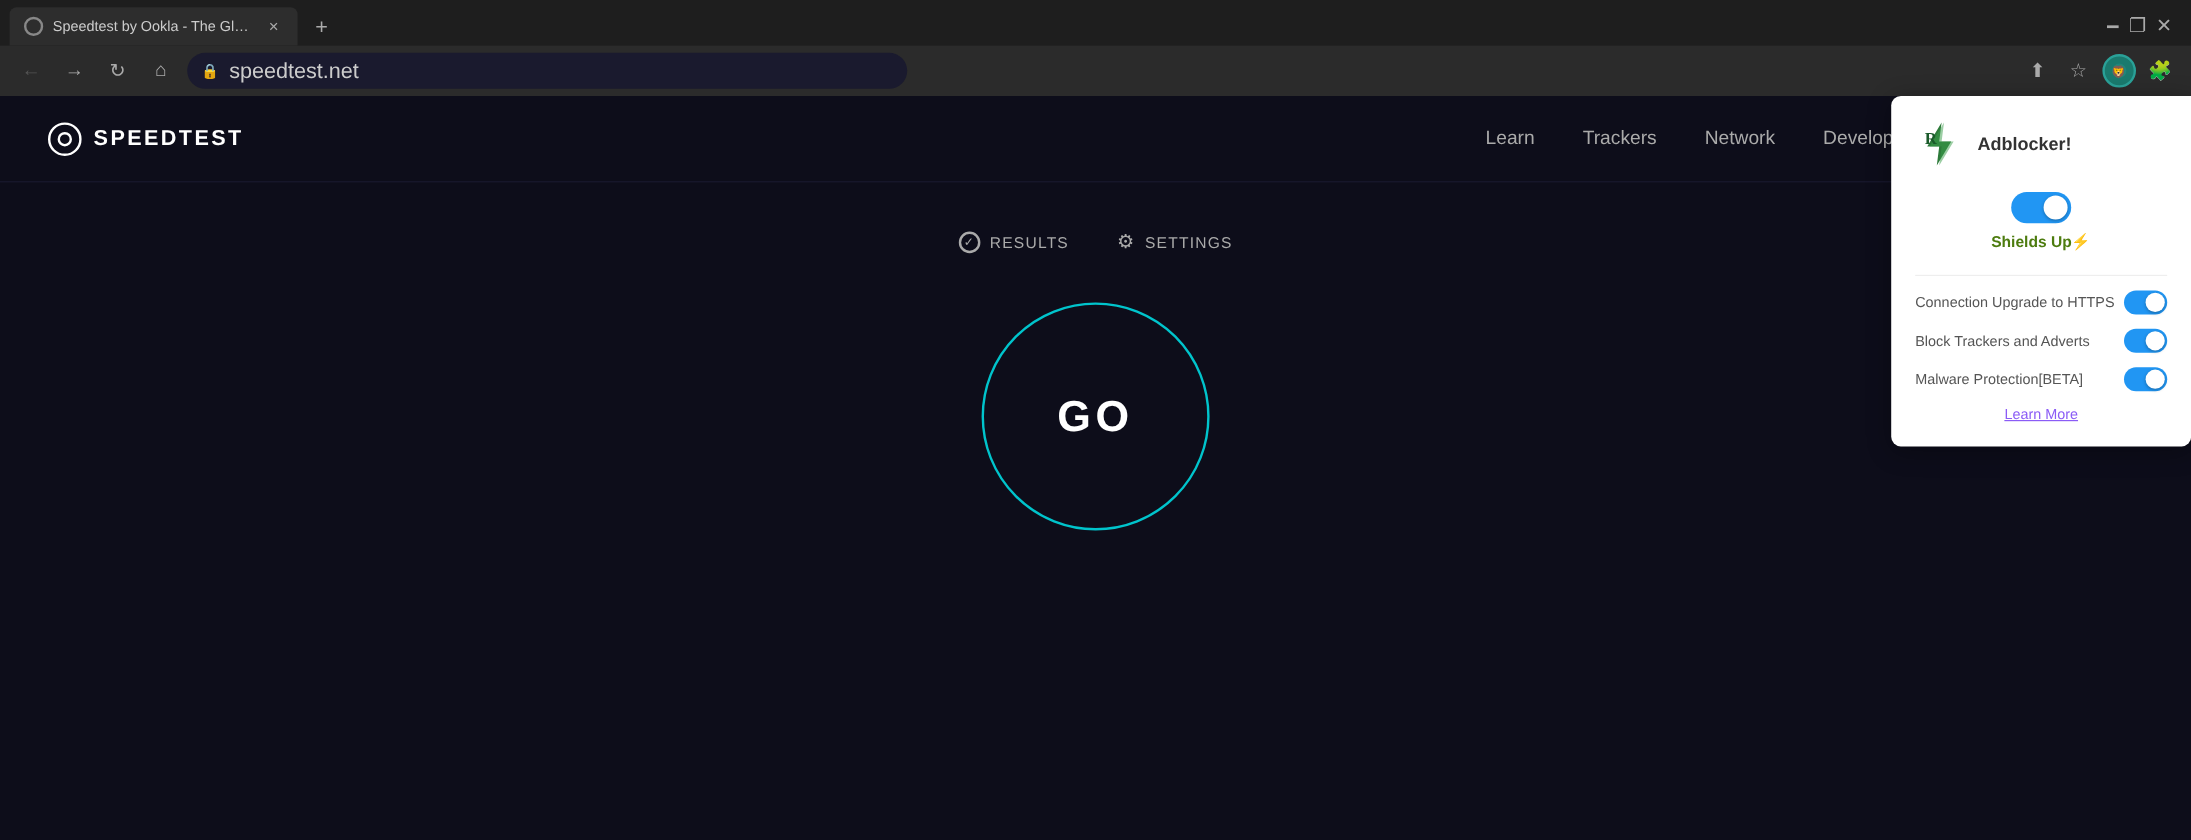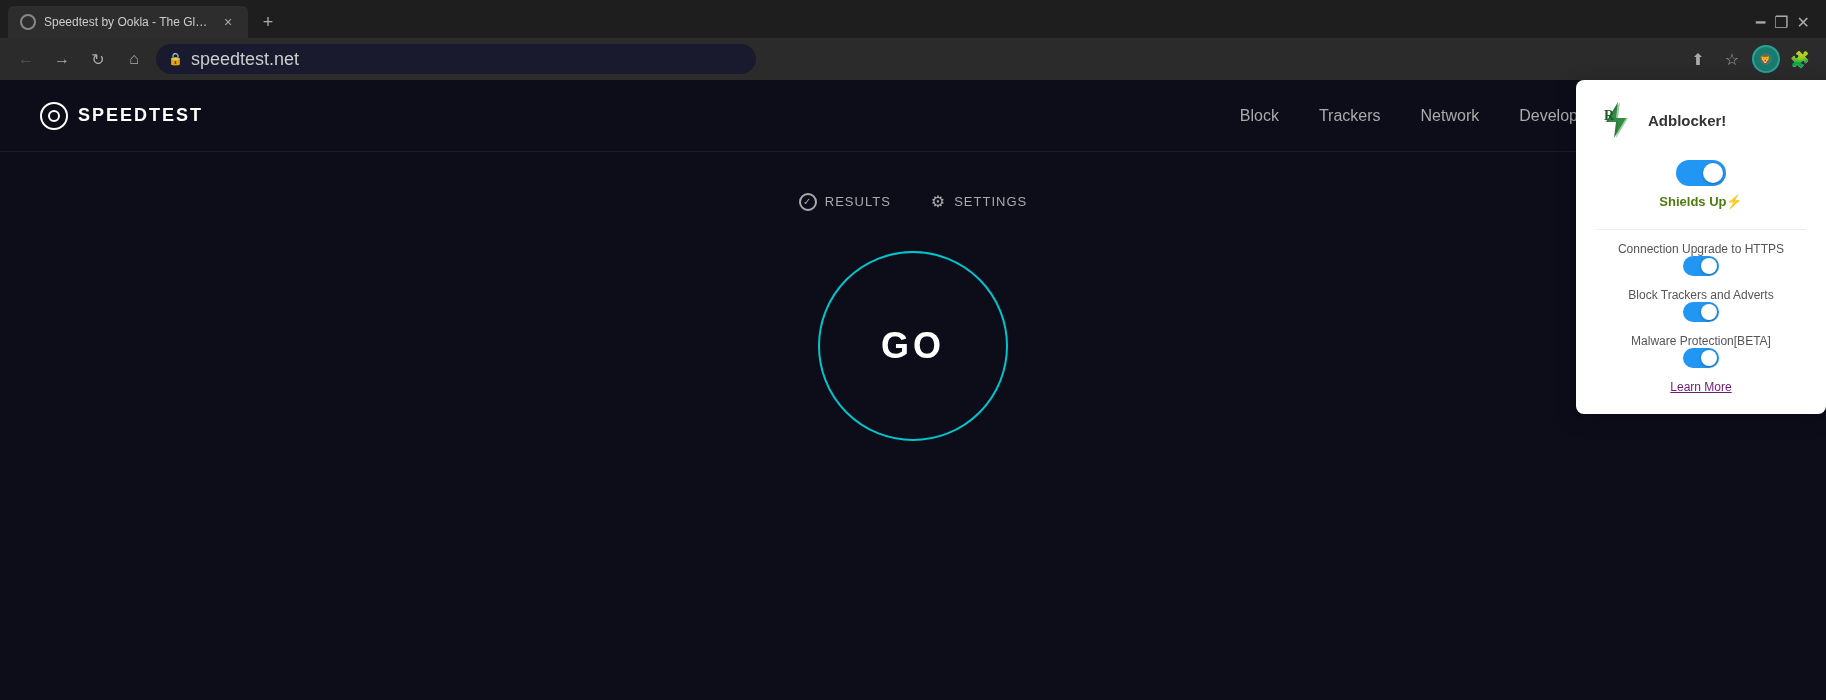--- a/index.html
+++ b/index.html
@@ -374,21 +374,20 @@
       border: none;
       border-top: 1px solid #eee;
       margin: 12px 0;
     }
 
     .setting-row {
       display: flex;
       align-items: center;
       justify-content: flex-start;
       margin-bottom: 12px;
-      flex-direction: column;
     }
 
     .setting-label {
       font-size: 12px;
       color: #555;
       flex: 1;
     }
 
     .toggle-small {
       width: 36px;
@@ -414,21 +413,21 @@
 
     .protection-text {
       font-size: 12px;
       color: #555;
       text-align: center;
       line-height: 1.5;
       margin-top: 8px;
     }
 
     .learn-more-link {
-      color: #701a75;
+      color: #8b5cf6;
       text-decoration: underline;
       cursor: pointer;
       display: block;
       text-align: center;
       margin-top: 4px;
       font-size: 12px;
     }
   </style>
 </head>
 <body>
@@ -482,21 +481,21 @@
 </div>
 
 <div class="page-content">
 
   <div class="speedtest-header">
     <div class="speedtest-logo">
       <div class="logo-icon"></div>
       <span>SPEEDTEST</span>
     </div>
     <nav class="speedtest-nav">
-      <a class="nav-item">Block</a>
+      <a class="nav-item">Learn</a>
       <a class="nav-item">Trackers</a>
       <a class="nav-item">Network</a>
       <a class="nav-item">Developers</a>
       <a class="nav-item">Enterprise</a>
       <a class="nav-item">Ab...</a>
     </nav>
   </div>
 
   <div class="speedtest-main">
     <div class="controls-row">

